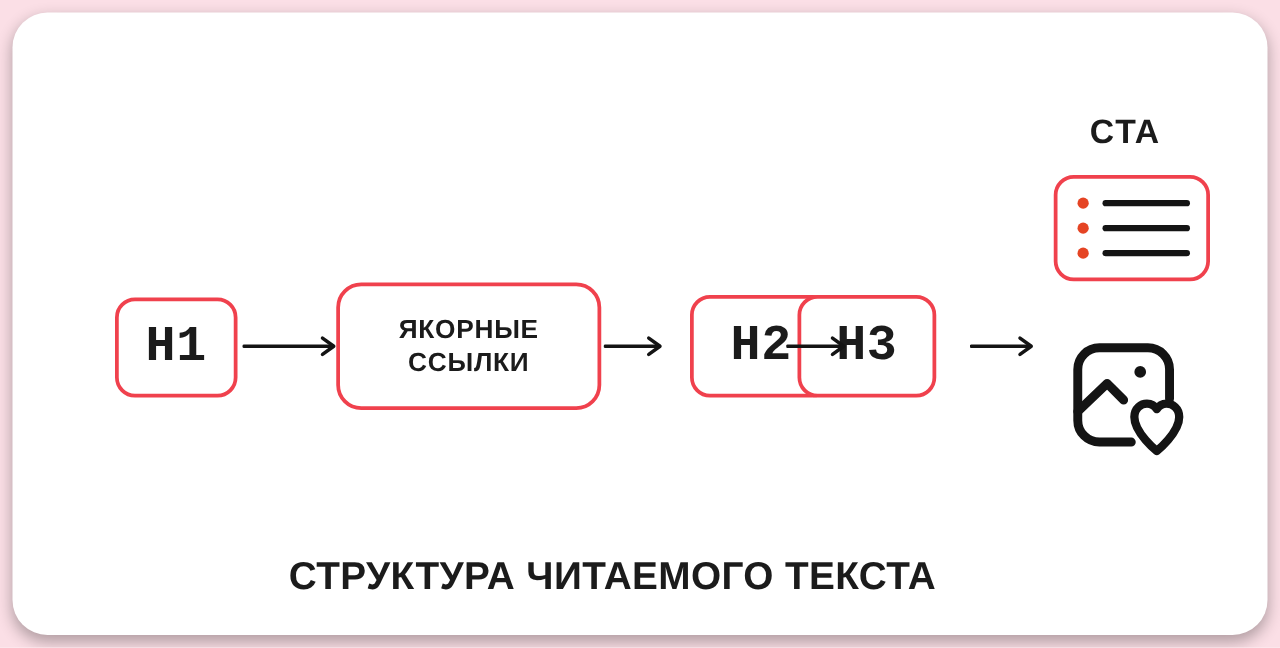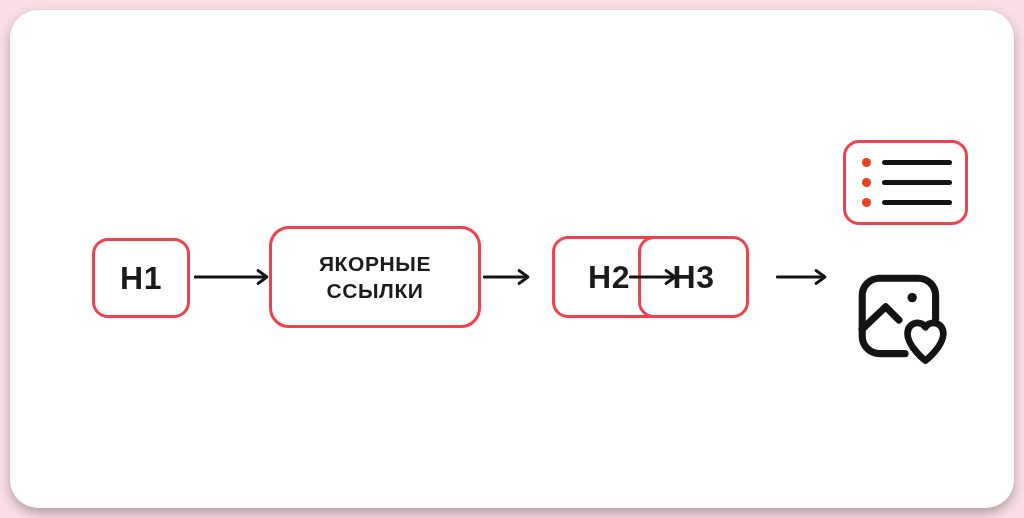--- a/index.html
+++ b/index.html
@@ -28,21 +28,21 @@
 
   
   .node {
     position: absolute;
     border: 3px solid #f0414d; border-radius: 16px;
     background: #ffffff;
     display: flex; align-items: center; justify-content: center;
     text-align: center;
     color: #1b1b1b; font-weight: bold;
   }
-  .node-h  { font-size: 32px; letter-spacing: 0.5px; }
+  .node-h  { font-size: 40px; letter-spacing: 0.5px; font-family: Liberation Mono, monospace; }
   .node-anchor { font-size: 21px; line-height: 27px; letter-spacing: 0.6px; border-radius: 20px; padding: 0 28px; }
 
   #node-h1     { left: 92px;  top: 238px; width: 98px;  height: 80px;  }
   #node-anchor { left: 269px; top: 226px; width: 212px; height: 102px; }
   #node-h2     { left: 552px; top: 236px; width: 114px;  height: 82px;  }
   #node-h3     { left: 638px; top: 236px; width: 111px;  height: 82px;  }
 
   .arrow { position: absolute; display: block; }
 
   
@@ -107,20 +107,21 @@
   </svg>
   <svg class="arrow" style="left:629px; top:267px;" width="49" height="20" viewBox="0 0 49 20">
     <line x1="1" y1="10" x2="44" y2="10" stroke="#141414" stroke-width="2.8" stroke-linecap="round"></line>
     <polyline points="37,3.5 46,10 37,16.5" fill="none" stroke="#141414" stroke-width="2.8" stroke-linecap="round" stroke-linejoin="round"></polyline>
   </svg>
   <svg class="arrow" style="left:776px; top:267px;" width="52" height="20" viewBox="0 0 52 20">
     <line x1="1" y1="10" x2="47" y2="10" stroke="#141414" stroke-width="2.8" stroke-linecap="round"></line>
     <polyline points="40,3.5 49,10 40,16.5" fill="none" stroke="#141414" stroke-width="2.8" stroke-linecap="round" stroke-linejoin="round"></polyline>
   </svg>
 
+  <div class="cta-label">CTA</div>
   <div class="cta-box">
     <div class="cta-row">
       <span class="cta-dot"></span>
       <span class="cta-line"></span>
     </div>
     <div class="cta-row">
       <span class="cta-dot"></span>
       <span class="cta-line"></span>
     </div>
     <div class="cta-row">
@@ -130,13 +131,14 @@
   </div>
 
   <svg class="img-icon" width="102" height="104" viewBox="0 0 100 102" fill="none">
     <path d="M 52,84 L 27,84 A 17,17 0 0 1 10,67 L 10,27 A 17,17 0 0 1 27,10 L 65,10 A 17,17 0 0 1 82,27 L 82,50" stroke="#141414" stroke-width="7" stroke-linecap="round" fill="none"></path>
     <path d="M 10,60 L 33,38 L 46,51" stroke="#141414" stroke-width="7" stroke-linecap="round" stroke-linejoin="round" fill="none"></path>
     <circle cx="59" cy="29" r="4.6" fill="#141414"></circle>
     <path d="M72,91 C72,91 54.4,76.9 54.4,64.4 C54.4,57.3 59.7,53.8 64.3,53.8 C67.6,53.8 70.5,55.6 72,58.2 C73.5,55.6 76.4,53.8 79.7,53.8 C84.3,53.8 89.6,57.3 89.6,64.4 C89.6,76.9 72,91 72,91 Z" fill="#ffffff" stroke="#141414" stroke-width="6.5" stroke-linejoin="round"></path>
   </svg>
 
 
+  <div class="page-title">СТРУКТУРА ЧИТАЕМОГО ТЕКСТА</div>
 </div>
 
 </body></html>

